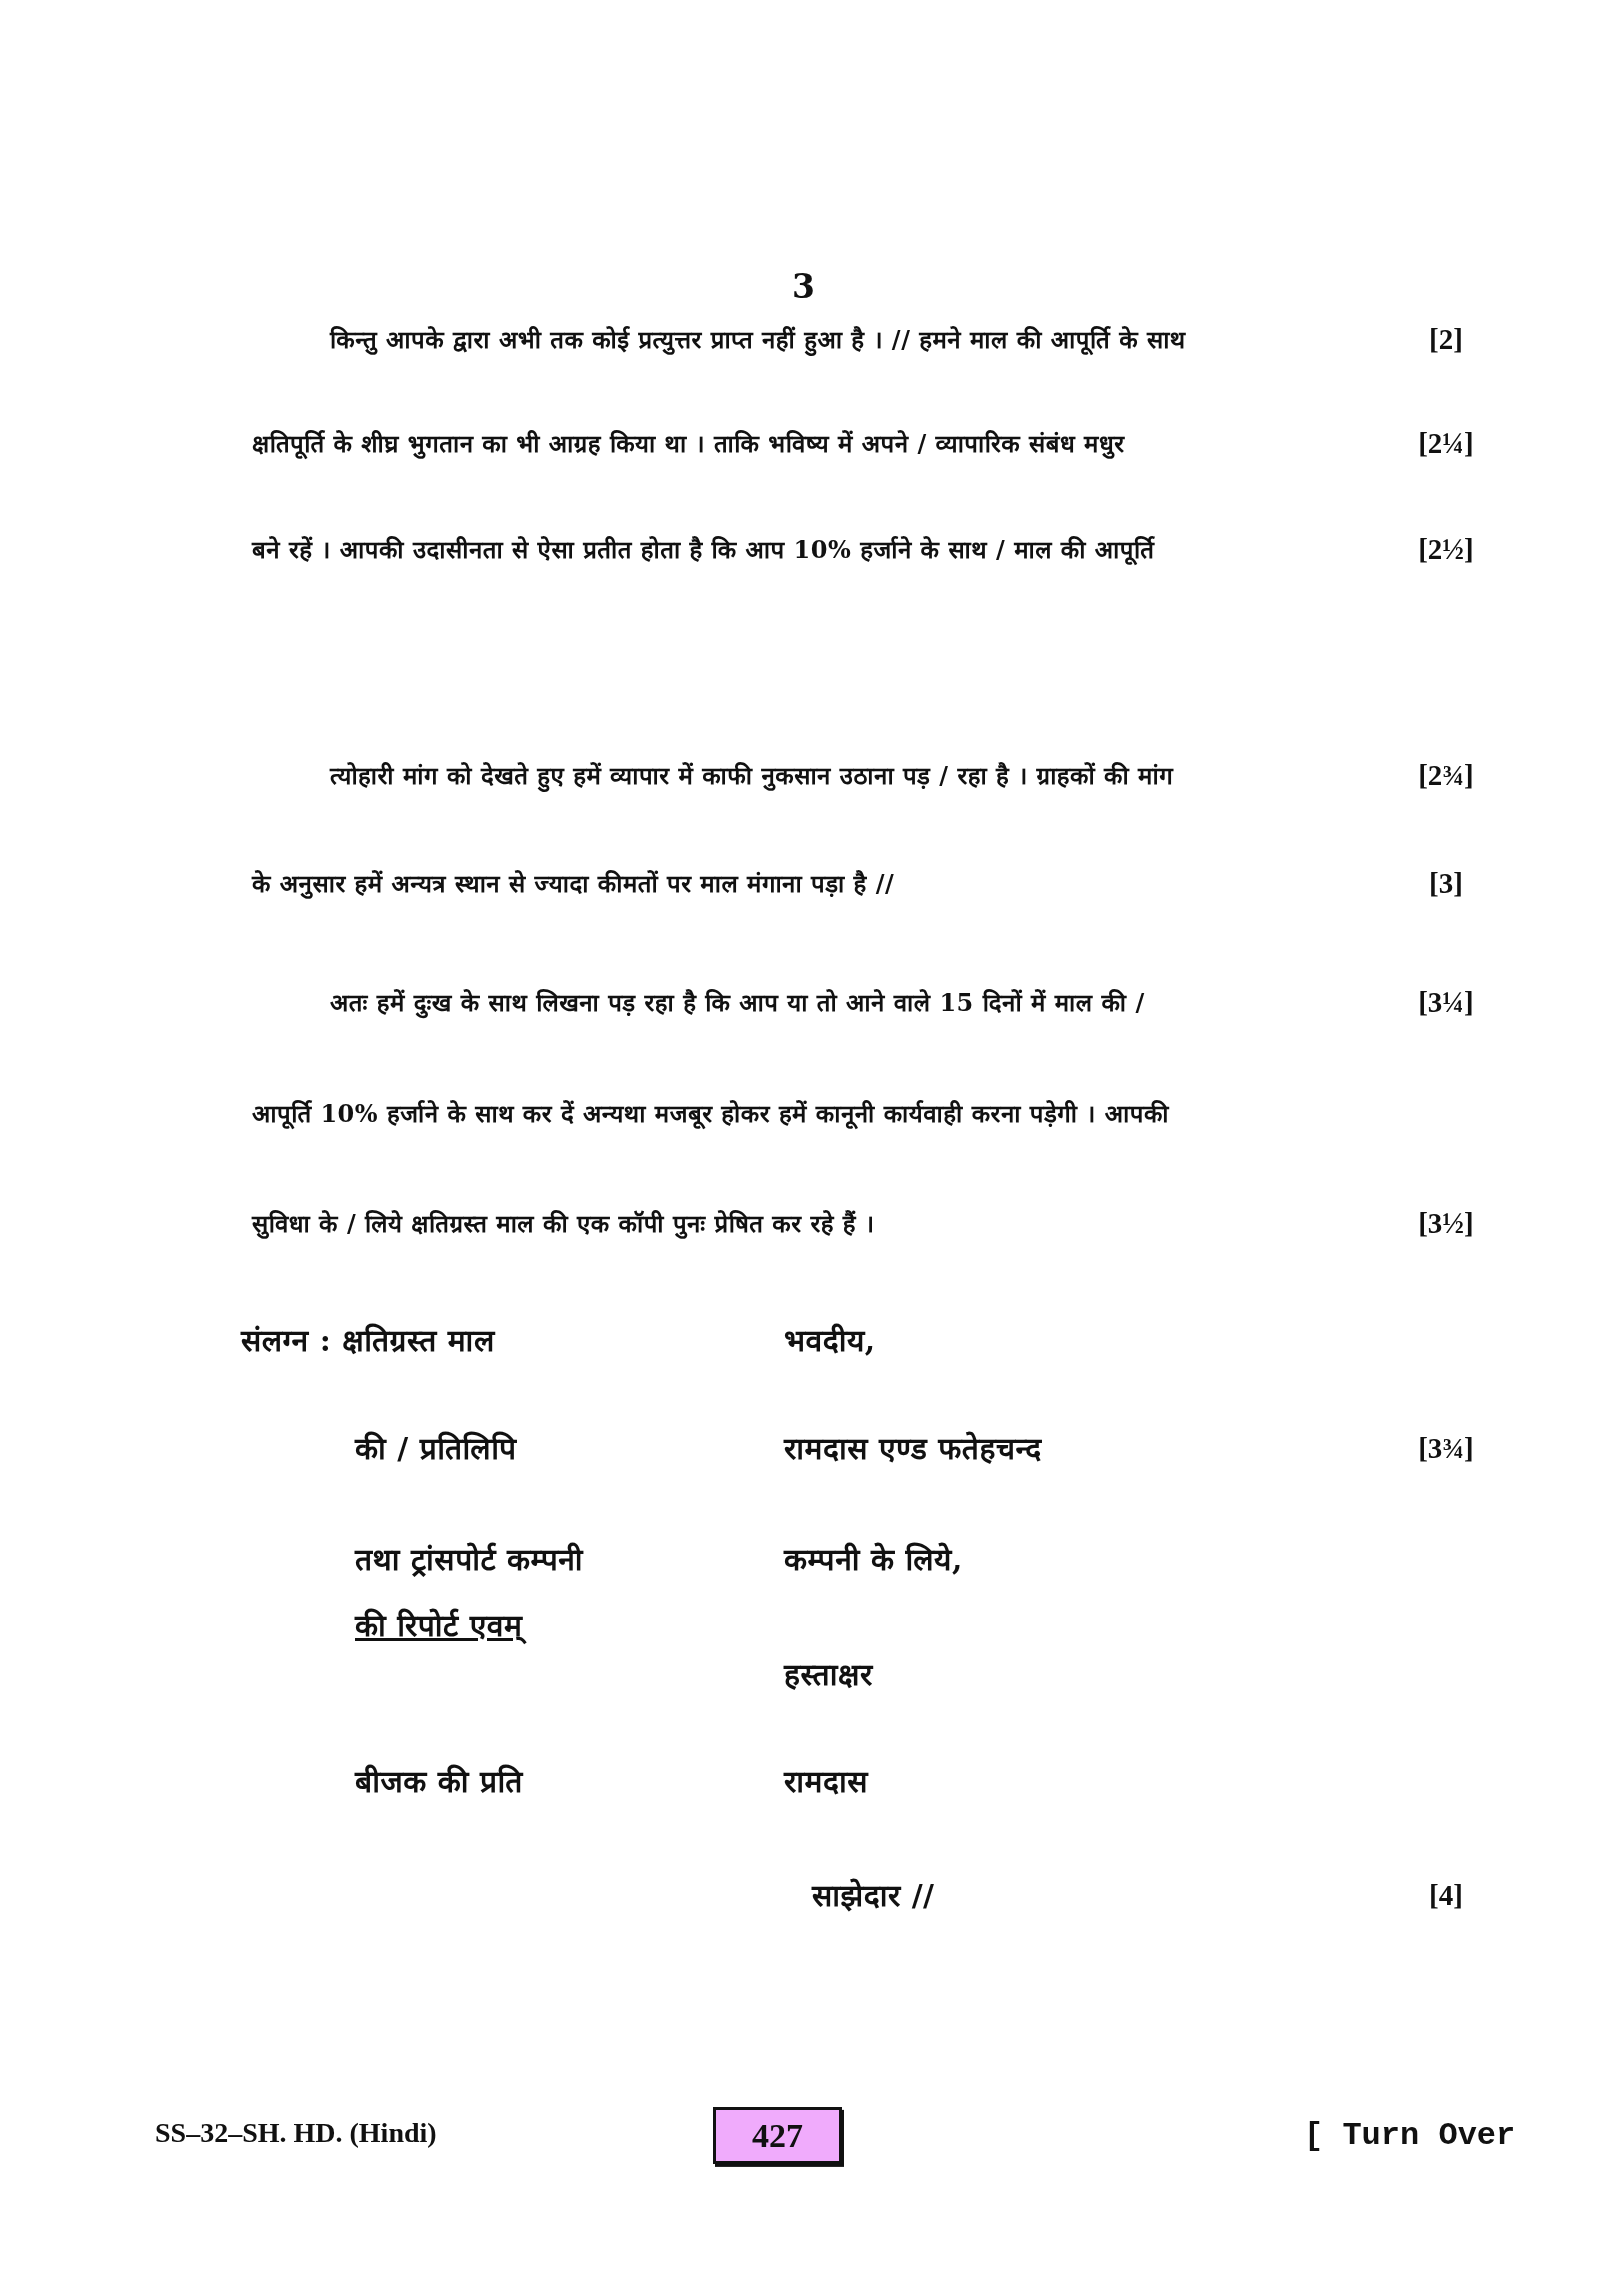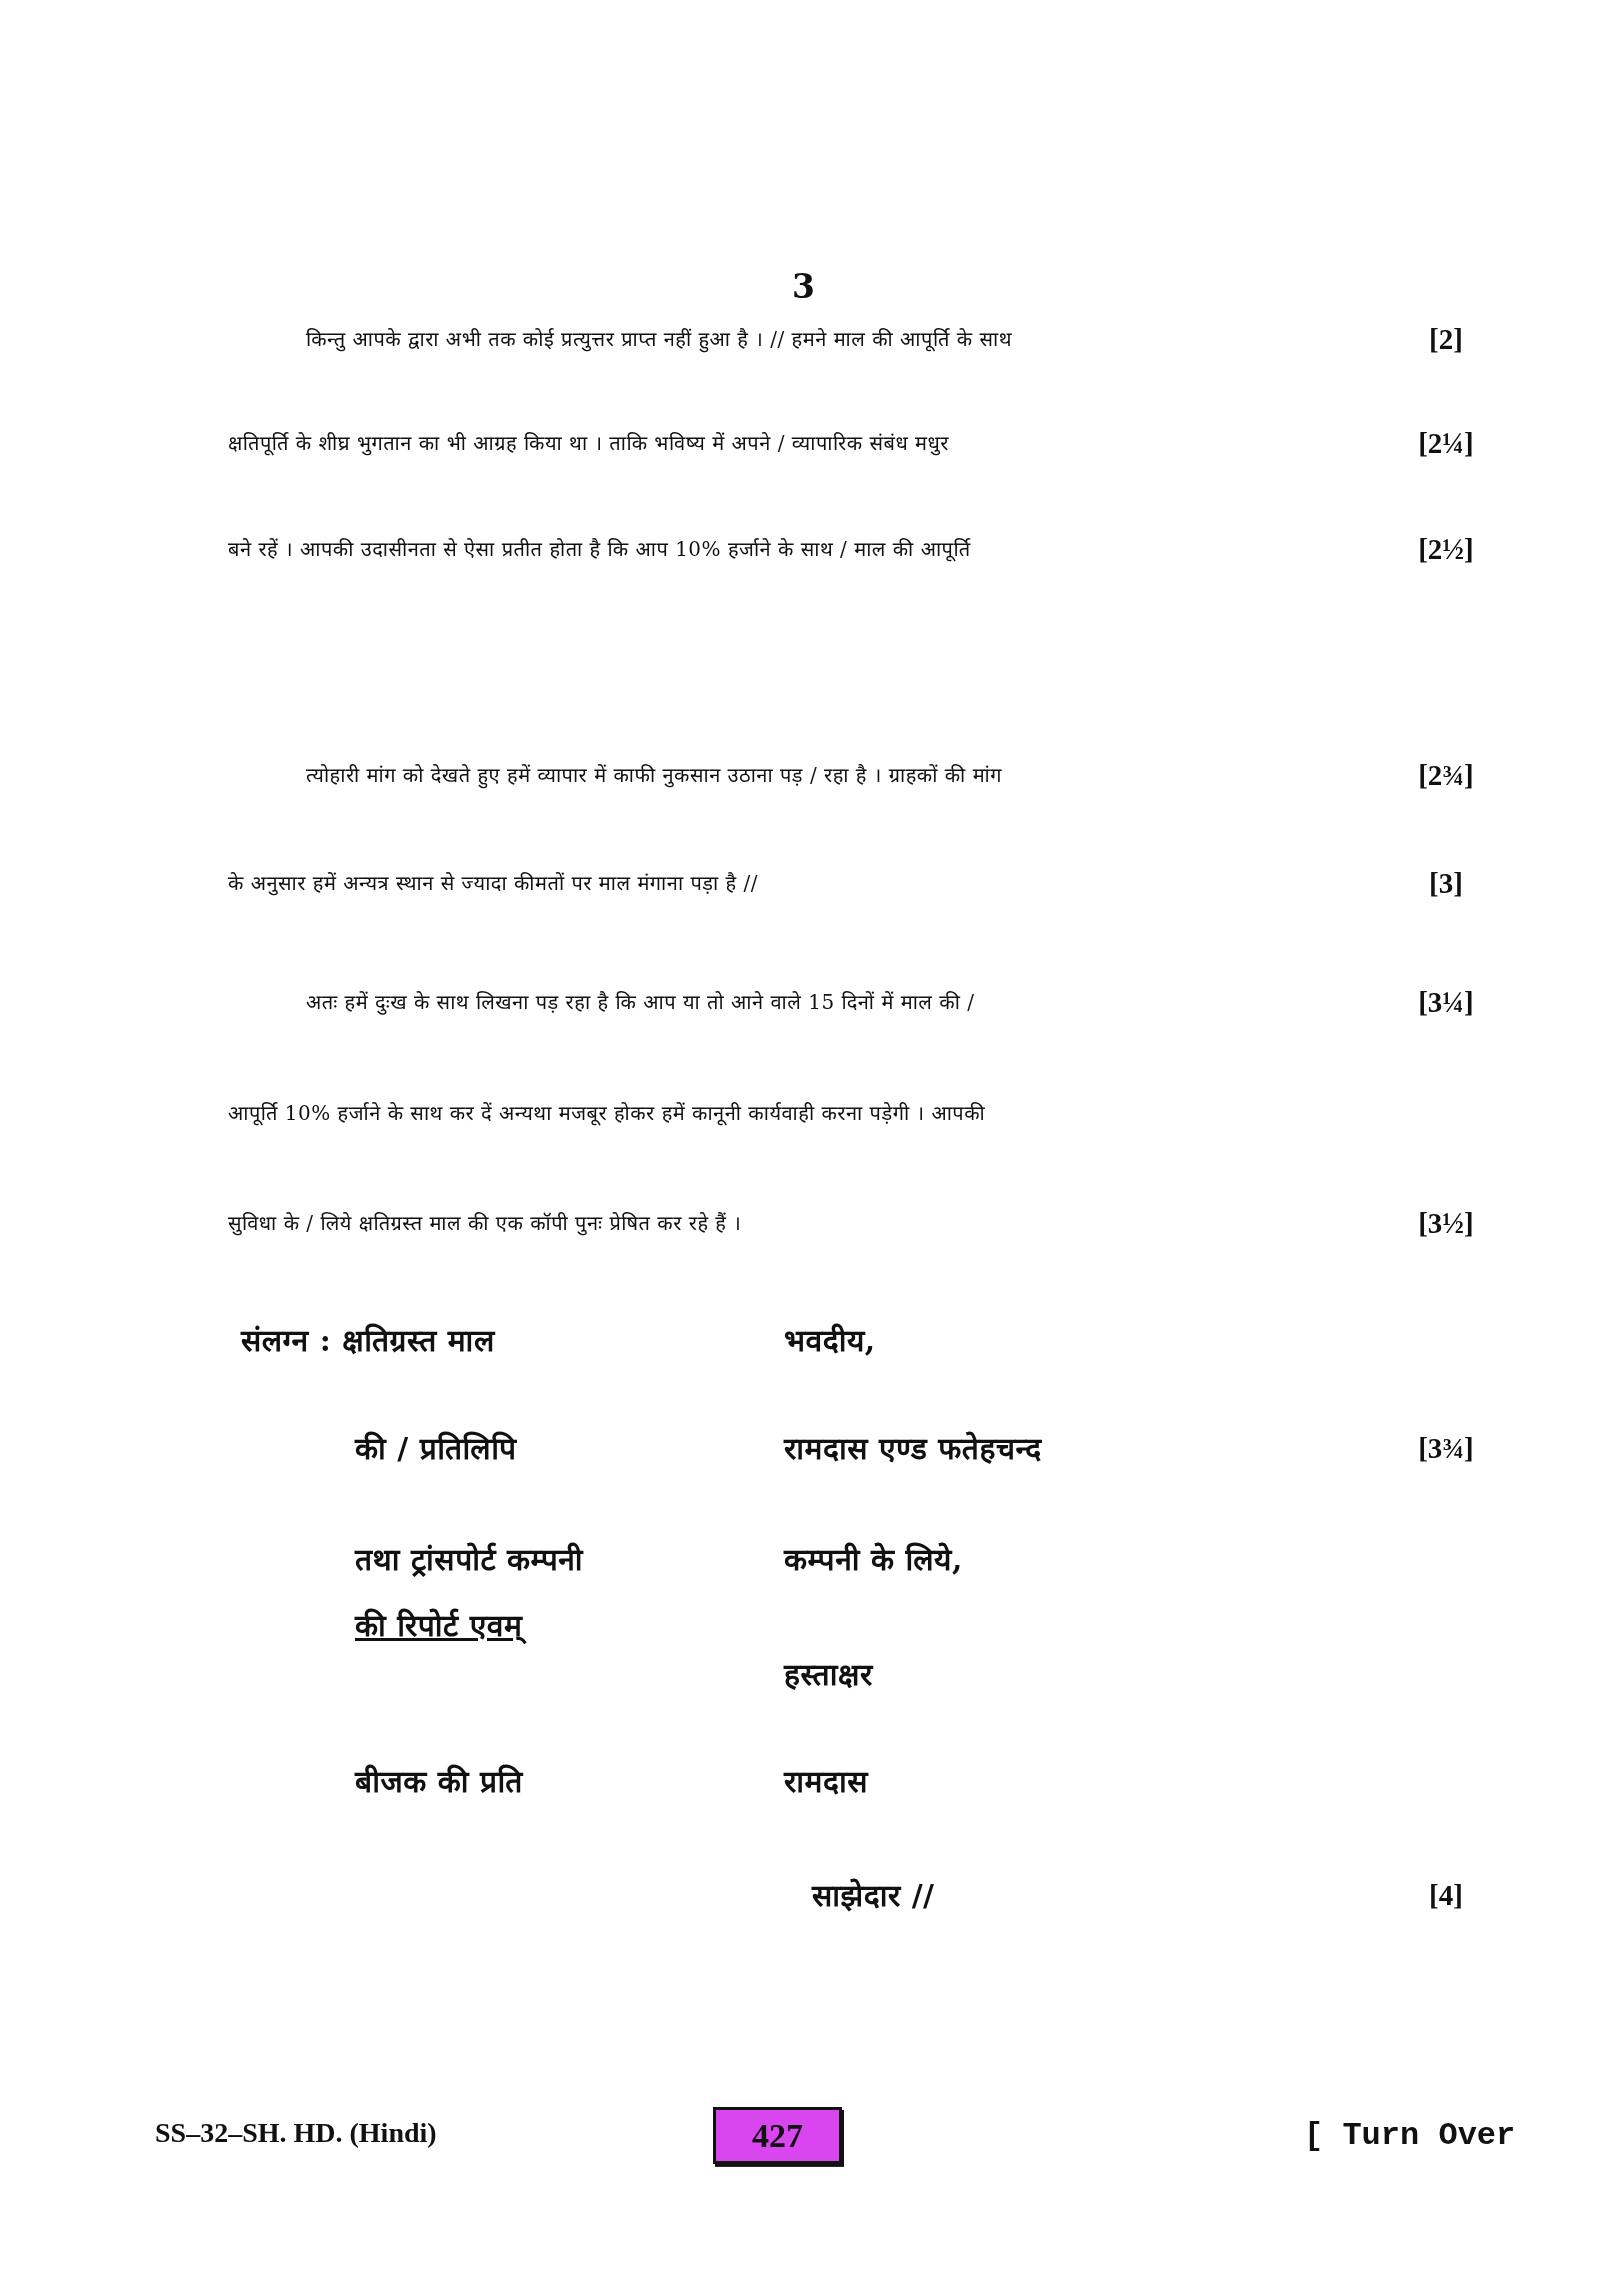--- a/index.html
+++ b/index.html
@@ -15,24 +15,24 @@
   }
   .page-number {
     position: absolute;
     top: 267px;
     left: 792px;
     font-size: 33px;
     font-weight: bold;
   }
   .bline {
     position: absolute;
-    left: 228px;
+    left: 252px;
     width: 1142px;
-    font-size: 20px;
-    font-weight: normal;
+    font-size: 24px;
+    font-weight: bold;
     line-height: 45px;
     white-space: nowrap;
     letter-spacing: 0.5px;
   }
   .bline.indent { padding-left: 78px; }
   .mark {
     position: absolute;
     left: 1387px;
     width: 118px;
     text-align: center;
@@ -67,21 +67,21 @@
     width: 123px;
     height: 51px;
     border: 3.9px solid #111111;
     box-shadow: 2px 2.9px 0 #111111;
     display: flex;
     align-items: center;
     justify-content: center;
     font-size: 34px;
     font-weight: bold;
     font-family: "Liberation Serif", serif;
-    background: #d946ef;
+    background: #f0abfc;
   }
   .footer-right {
     position: absolute;
     top: 2117px;
     left: 1304px;
     width: 196px;
     text-align: left;
     font-size: 32px;
     font-weight: bold;
     font-family: Liberation Mono, monospace;

